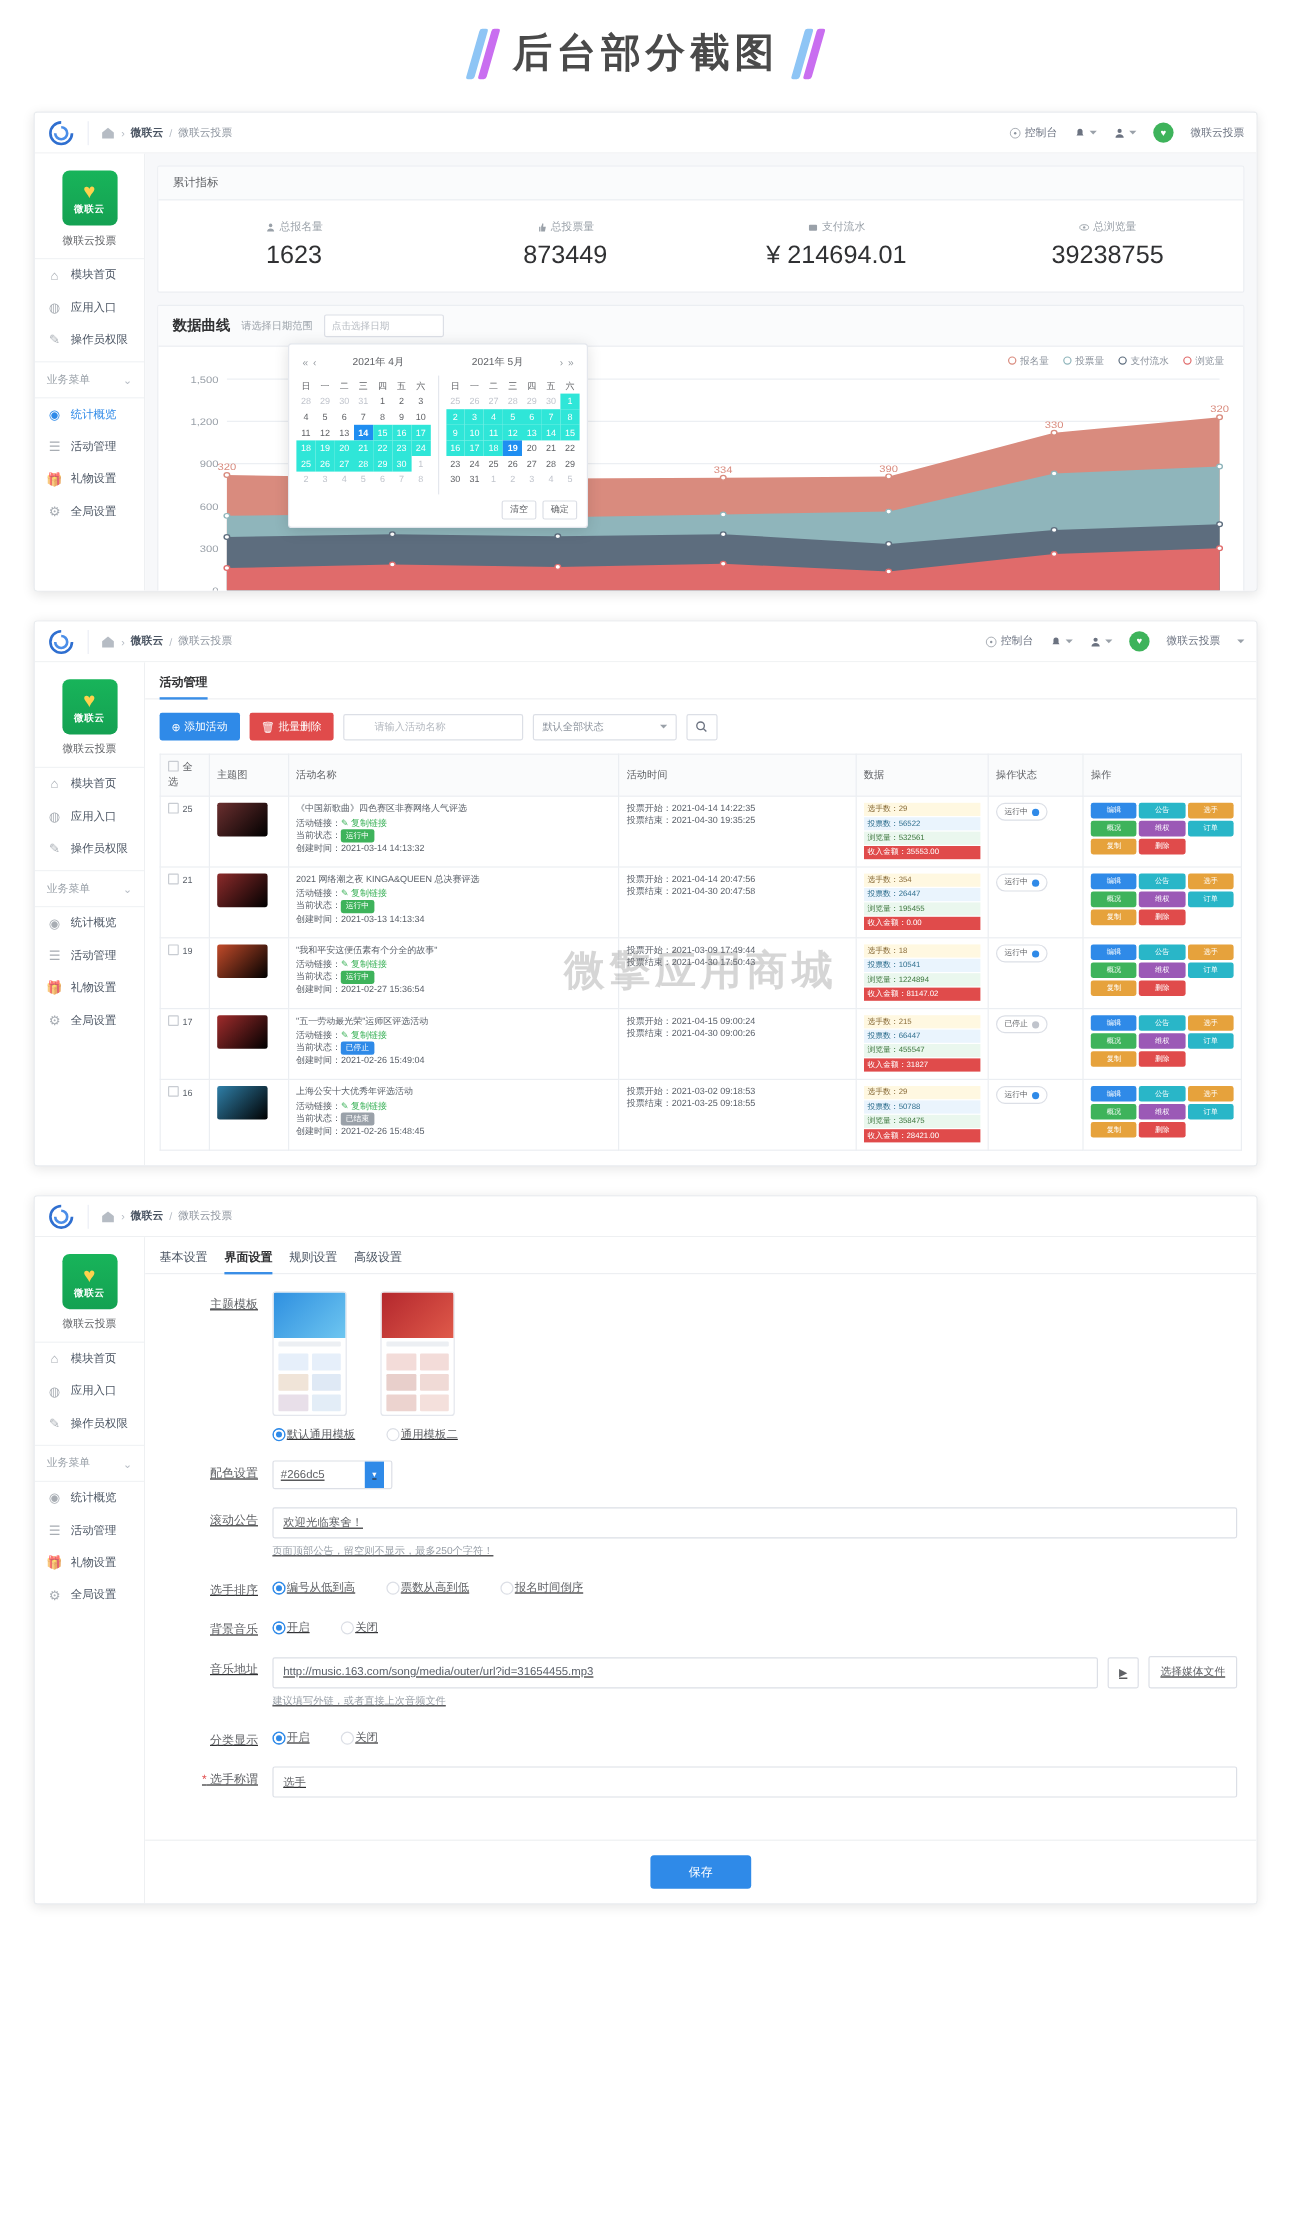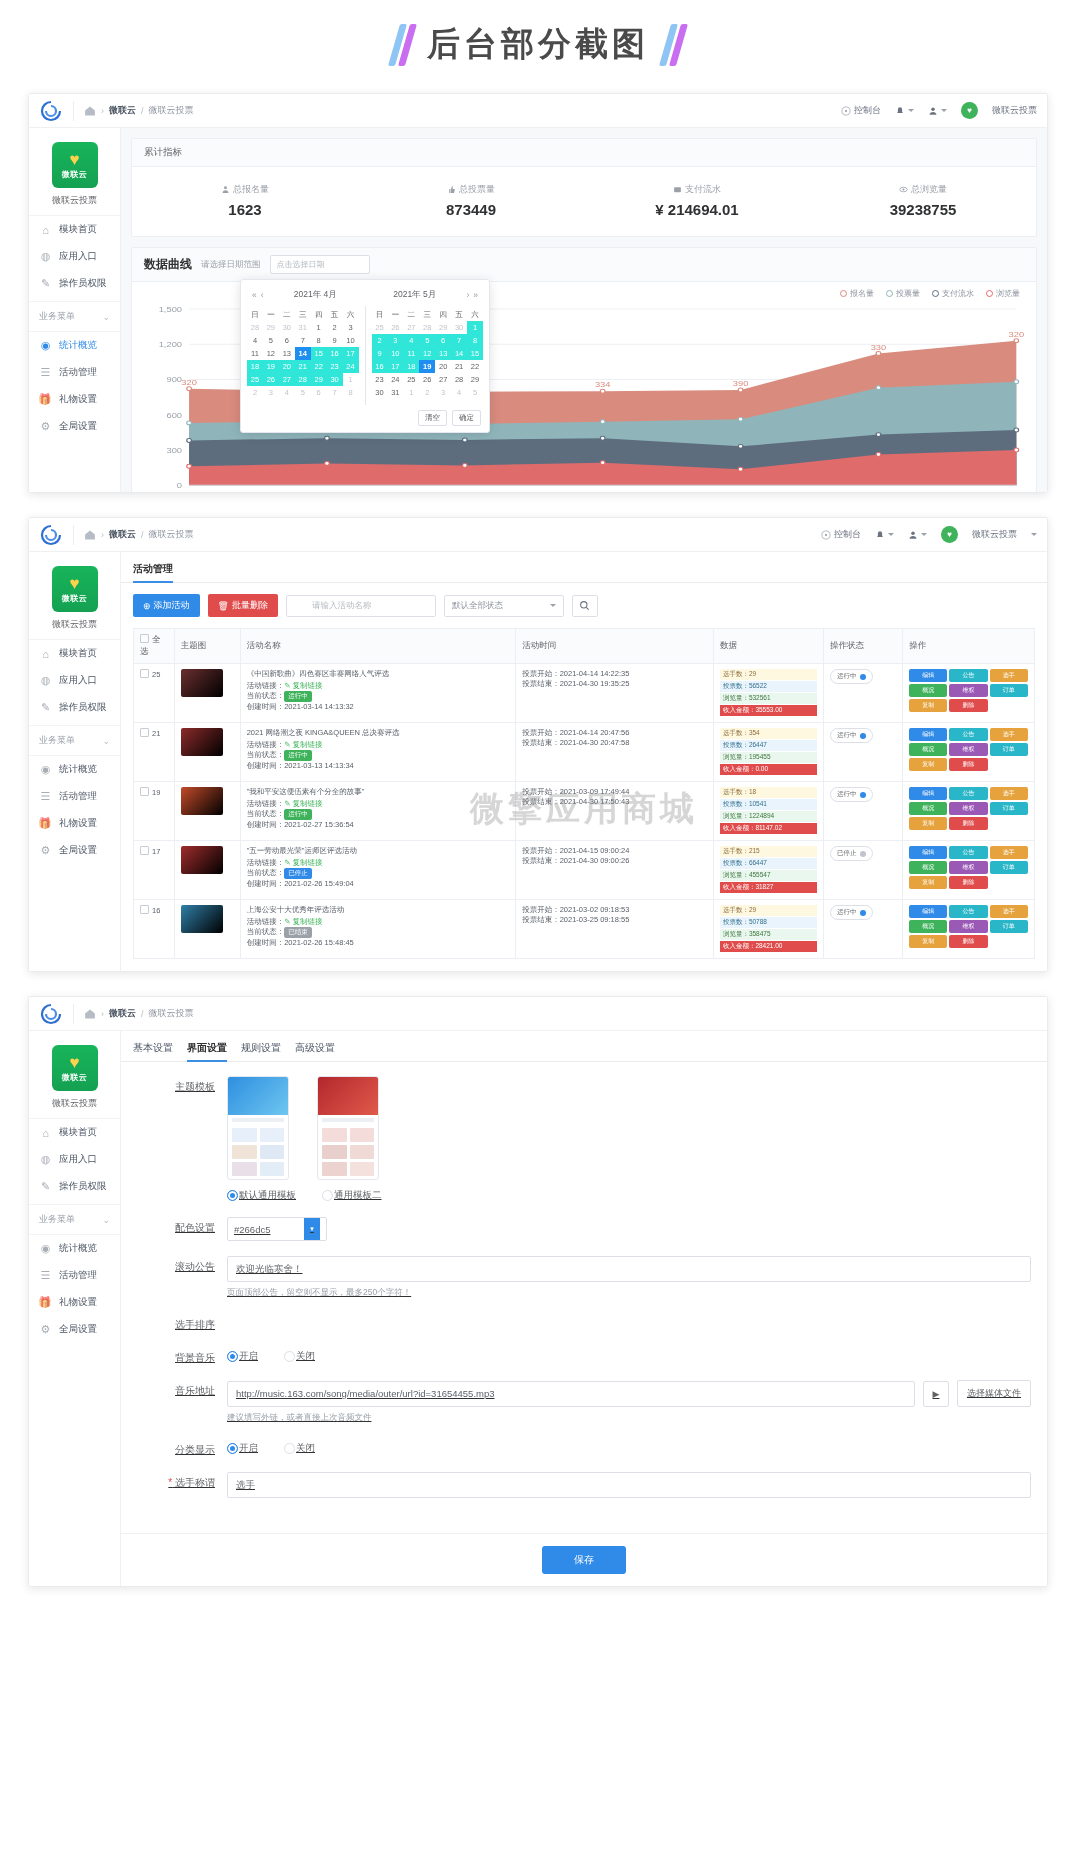--- a/index.html
+++ b/index.html
@@ -63,21 +63,21 @@
 
   
   .main { flex:1; background:#f7f8fa; padding:10px; min-width:0; }
   .card { background:#fff; border:1px solid #ebeef2; border-radius:2px; }
   .card-head { padding:7px 12px; background:#fafbfc; border-bottom:1px solid #ebeef2; font-size:9.5px; color:#606266; display:flex; align-items:center; gap:10px;}
 
   
   .stats { display:flex; padding:16px 0 18px; }
   .stat { flex:1; text-align:center; }
   .stat-lab { font-size:9px; color:#9aa1a9; display:flex; align-items:center; justify-content:center; gap:3px;}
-  .stat-val { margin-top:5px; font-size:15px; font-weight:bold; color:#303133; }
+  .stat-val { margin-top:5px; font-size:21px; font-weight:normal; color:#303133; }
 
   
   .chart-card { margin-top:10px; position:relative; }
   .chart-head { padding:7px 12px; background:#fafbfc; border-bottom:1px solid #ebeef2; display:flex; align-items:center; gap:9px;}
   .chart-title { font-size:12px; font-weight:bold; color:#303133; }
   .chart-sublab { font-size:8.5px; color:#9aa1a9; }
   .date-input { width:100px; height:19px; border:1px solid #dcdfe6; border-radius:2px; background:#fff;
                 font-size:8px; color:#b4b9c0; display:flex; align-items:center; padding:0 6px; }
   .legend { display:flex; gap:12px; justify-content:flex-end; padding:6px 16px 0; font-size:8px; color:#8d949e;}
   .legend span { display:flex; align-items:center; gap:3px; }
@@ -999,20 +999,36 @@
         <div class="frow">
           <div class="flab">滚动公告</div>
           <div class="fctl">
             <div class="txt-box">欢迎光临寒舍！</div>
             <div class="hint">页面顶部公告，留空则不显示，最多250个字符！</div>
           </div>
         </div>
 
         <div class="frow">
           <div class="flab">选手排序</div>
+          <div class="fctl">
+            <div class="radio-line" style="margin-top:3px">
+              <label class="radio">
+                <i class="rd on"></i>
+                <span>编号从低到高</span>
+              </label>
+              <label class="radio">
+                <i class="rd"></i>
+                <span>票数从高到低</span>
+              </label>
+              <label class="radio">
+                <i class="rd"></i>
+                <span>报名时间倒序</span>
+              </label>
+            </div>
+          </div>
         </div>
 
         <div class="frow">
           <div class="flab">背景音乐</div>
           <div class="fctl">
             <div class="radio-line" style="margin-top:3px">
               <label class="radio">
                 <i class="rd on"></i>
                 <span>开启</span>
               </label>

